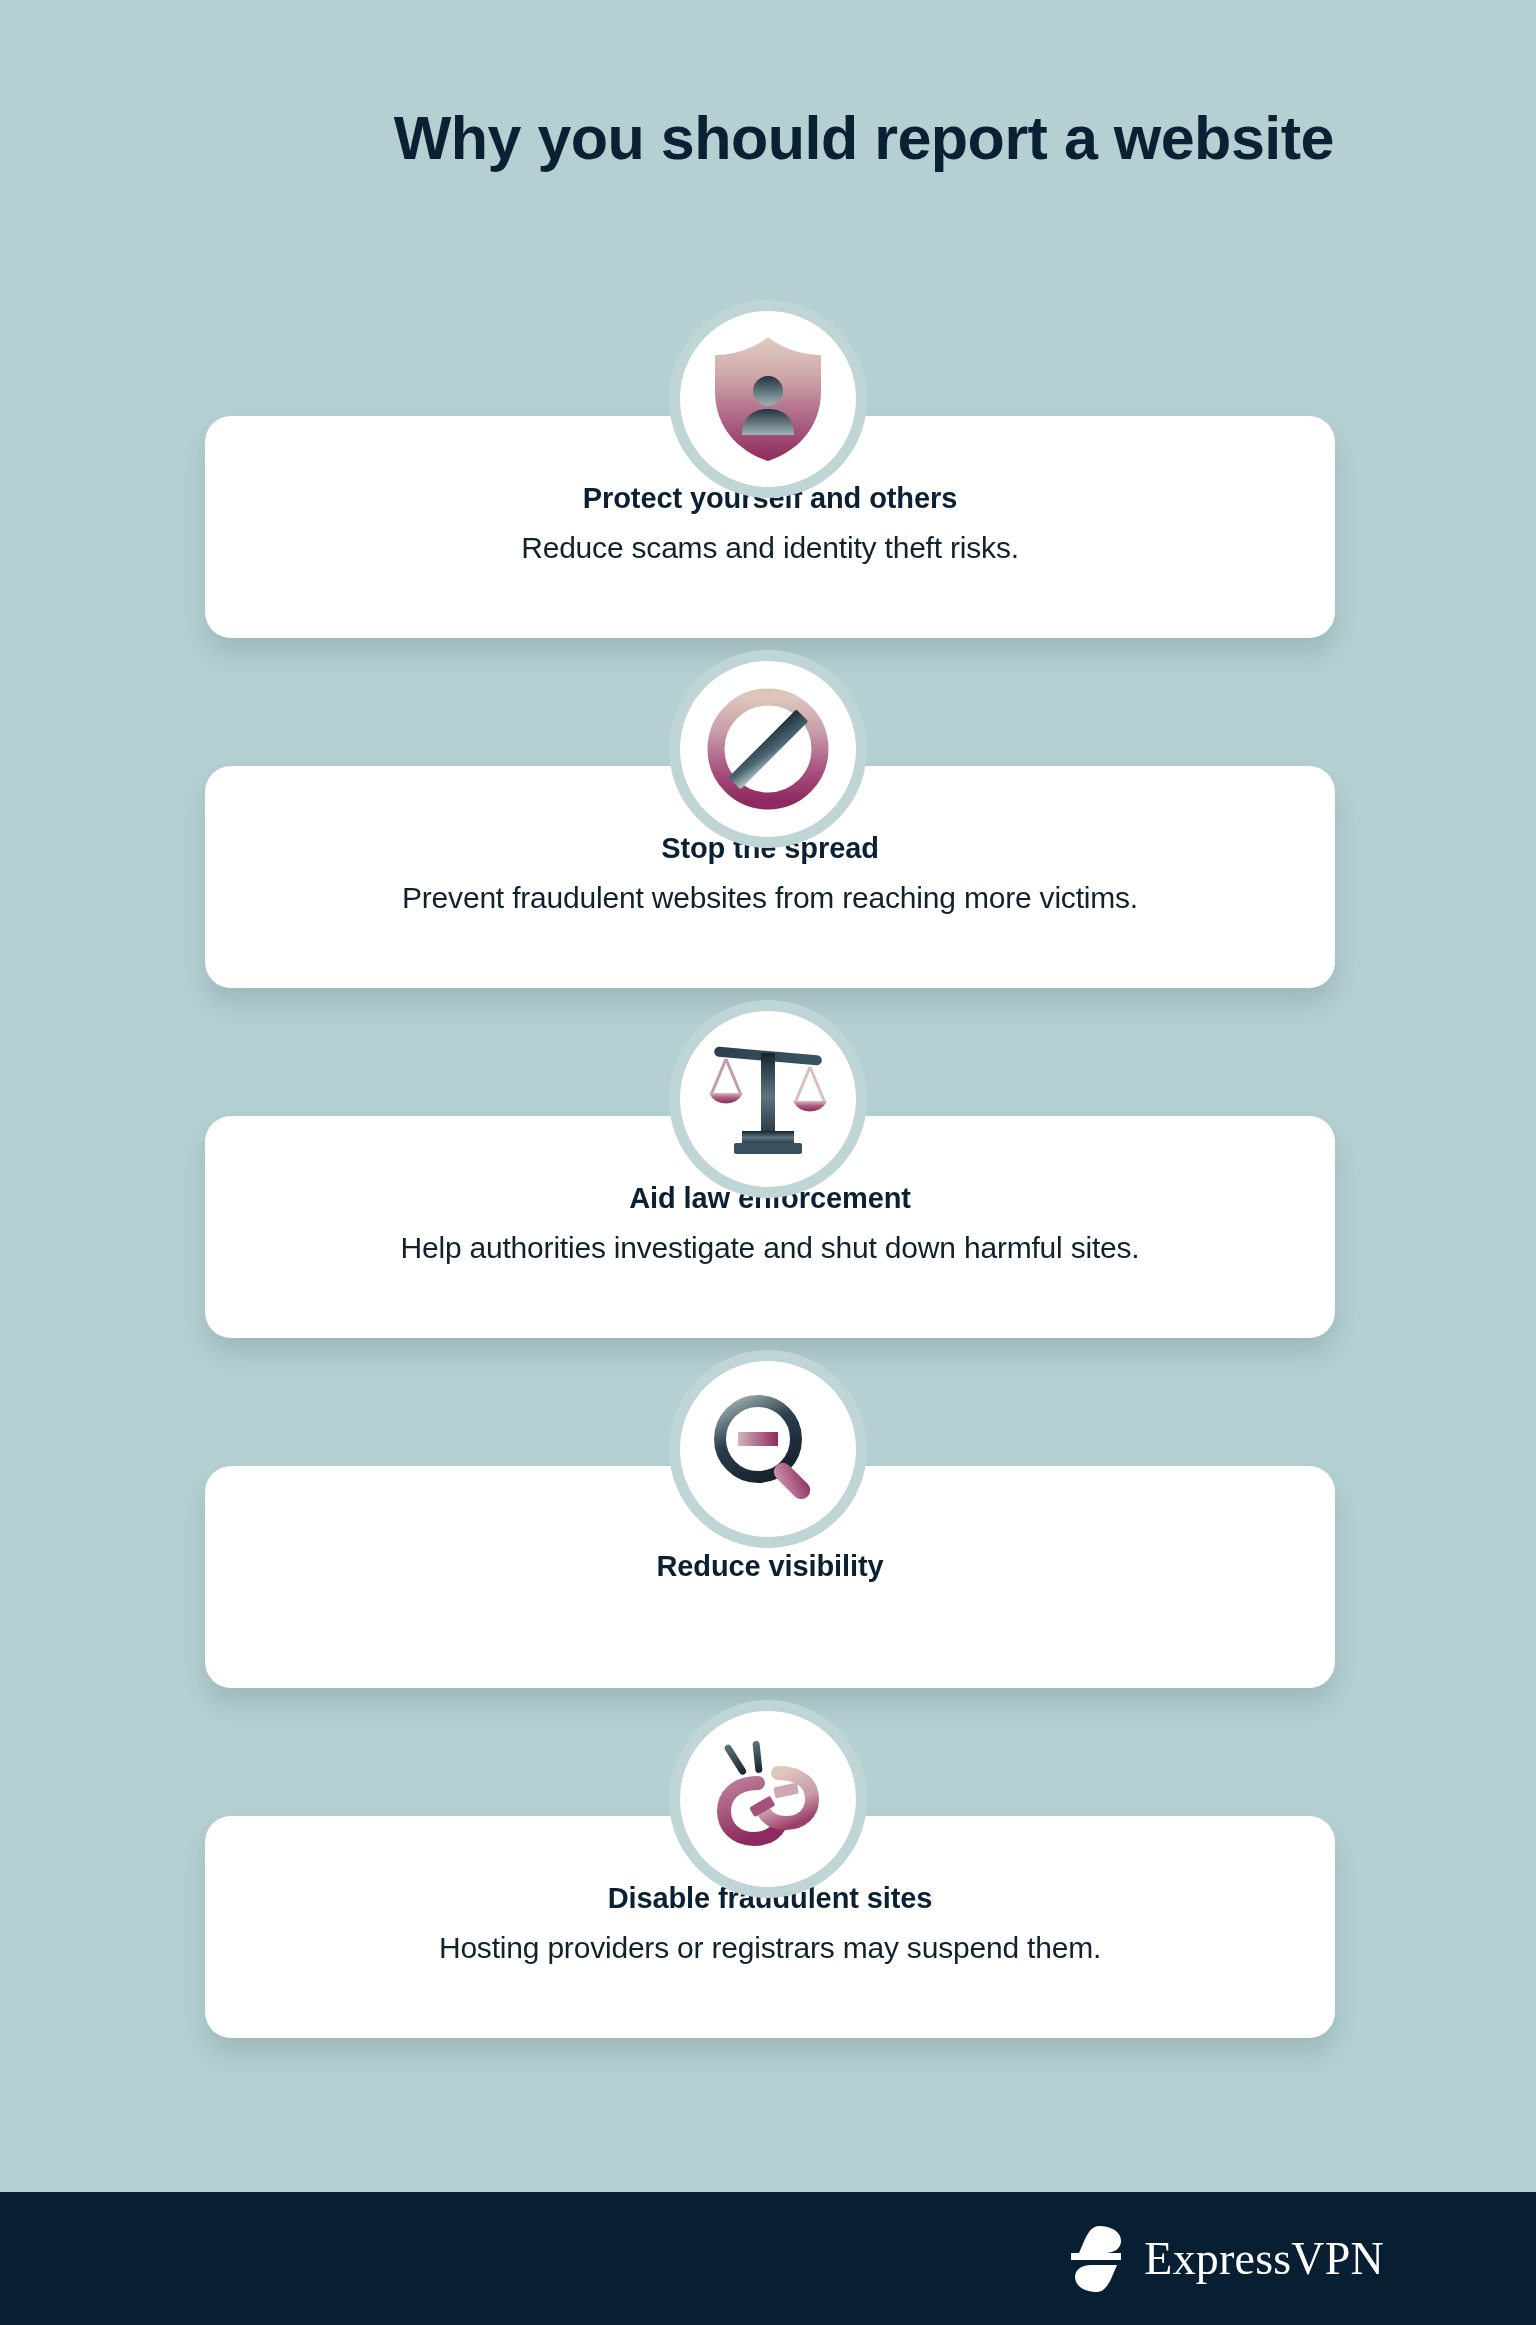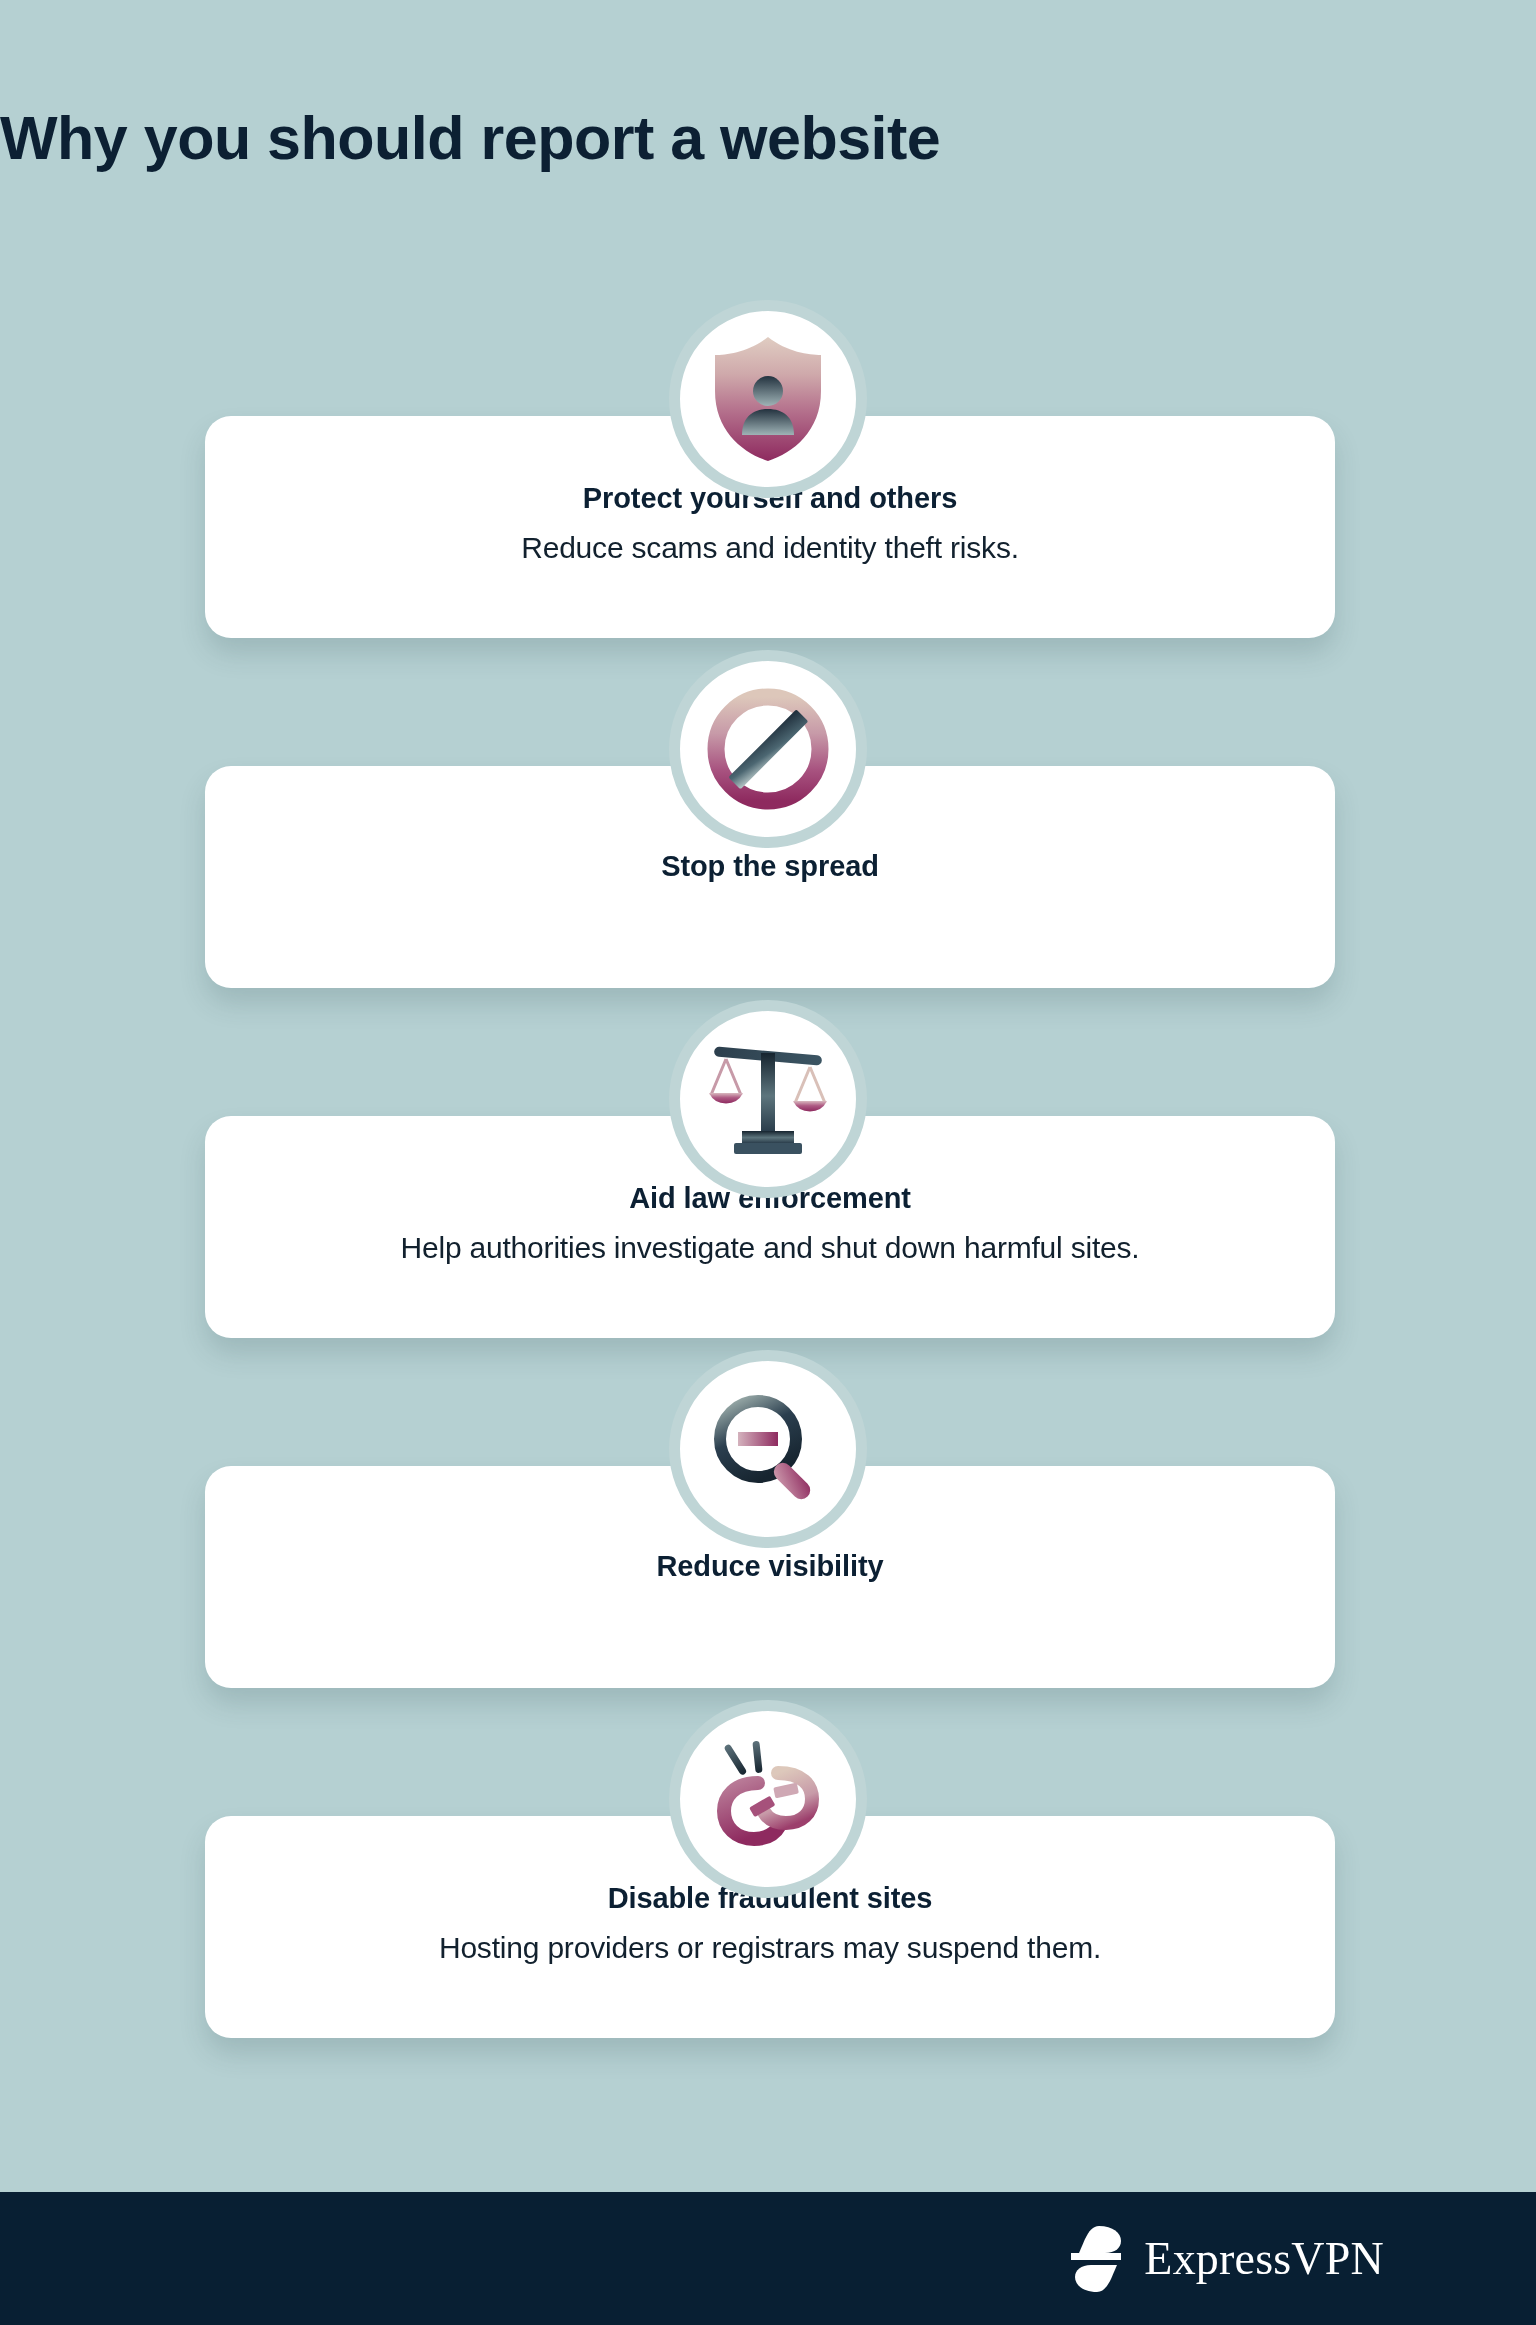--- a/index.html
+++ b/index.html
@@ -7,24 +7,25 @@
     width:1536px;height:2325px;
     background:#b5d0d2;
     font-family:"Liberation Sans",sans-serif;
     overflow:hidden;position:relative;
   }
   .page{position:relative;width:1536px;height:2325px;}
 
   
   .title{
     position:absolute;top:62px;left:0;width:1328px;
-    text-align:left;
+    text-align:right;
     font-size:61px;line-height:1.15;
     font-weight:700;letter-spacing:-0.5px;
     color:#0c2033;
+    padding-left:6px;
   }
 
   
   .stack{position:absolute;top:300px;left:0;width:1536px;}
   .row{position:relative;height:350px;}
   .card{
     position:absolute;left:205px;width:1130px;
     top:116px;height:222px;
     background:#ffffff;
     border-radius:26px;
@@ -124,20 +125,21 @@
               <stop offset="60%" stop-color="#4c6772"></stop>
               <stop offset="100%" stop-color="#b9c9c9"></stop>
             </linearGradient>
           </defs>
           <circle cx="62" cy="62" r="52" fill="none" stroke="url(#gRing)" stroke-width="17"></circle>
           <rect x="54" y="14" width="17" height="96" rx="2" transform="rotate(45 62 62)" fill="url(#gBar)"></rect>
         </svg>
       </div>
       <div class="card">
         <div class="card-title">Stop the spread</div>
+        <div class="card-desc">Prevent fraudulent websites from reaching more victims.</div>
       </div>
     </div>
 
     <div class="row">
       <div class="badge">
         <svg width="128" height="120" viewBox="0 0 128 120">
           <defs>
             <linearGradient id="gPost" x1="0" y1="0" x2="0" y2="1">
               <stop offset="0%" stop-color="#16242f"></stop>
               <stop offset="55%" stop-color="#5d757d"></stop>

